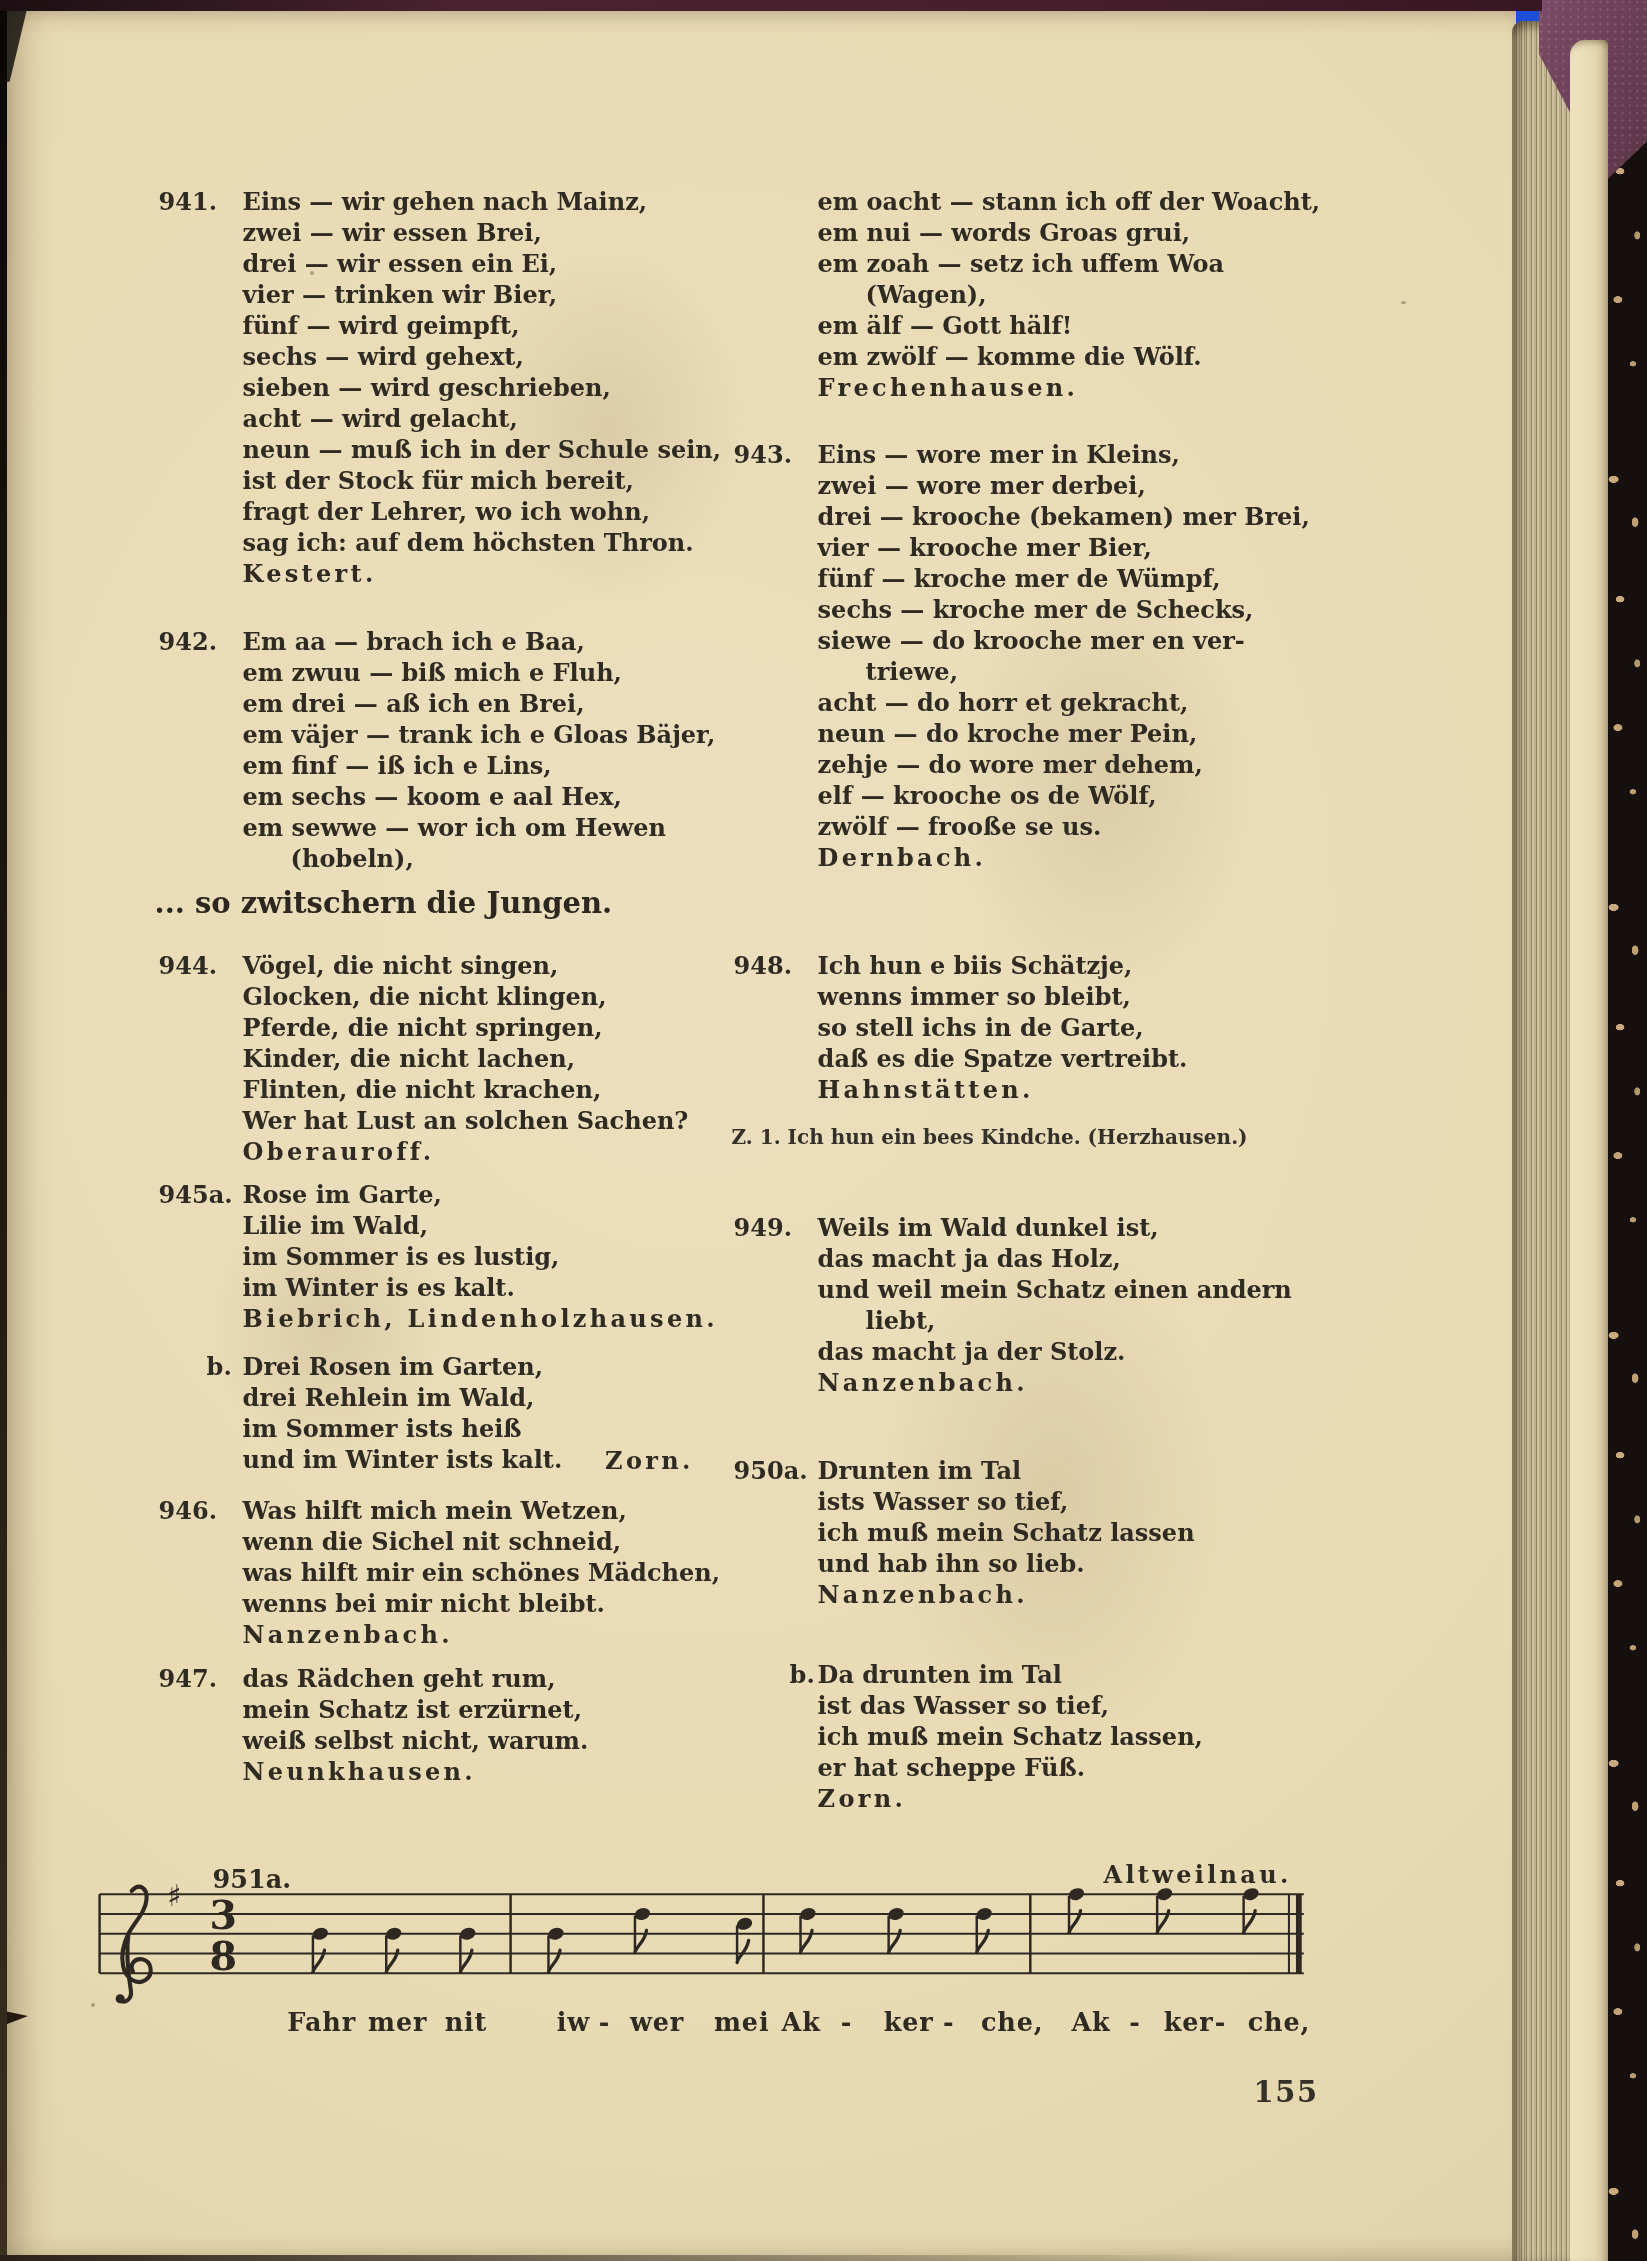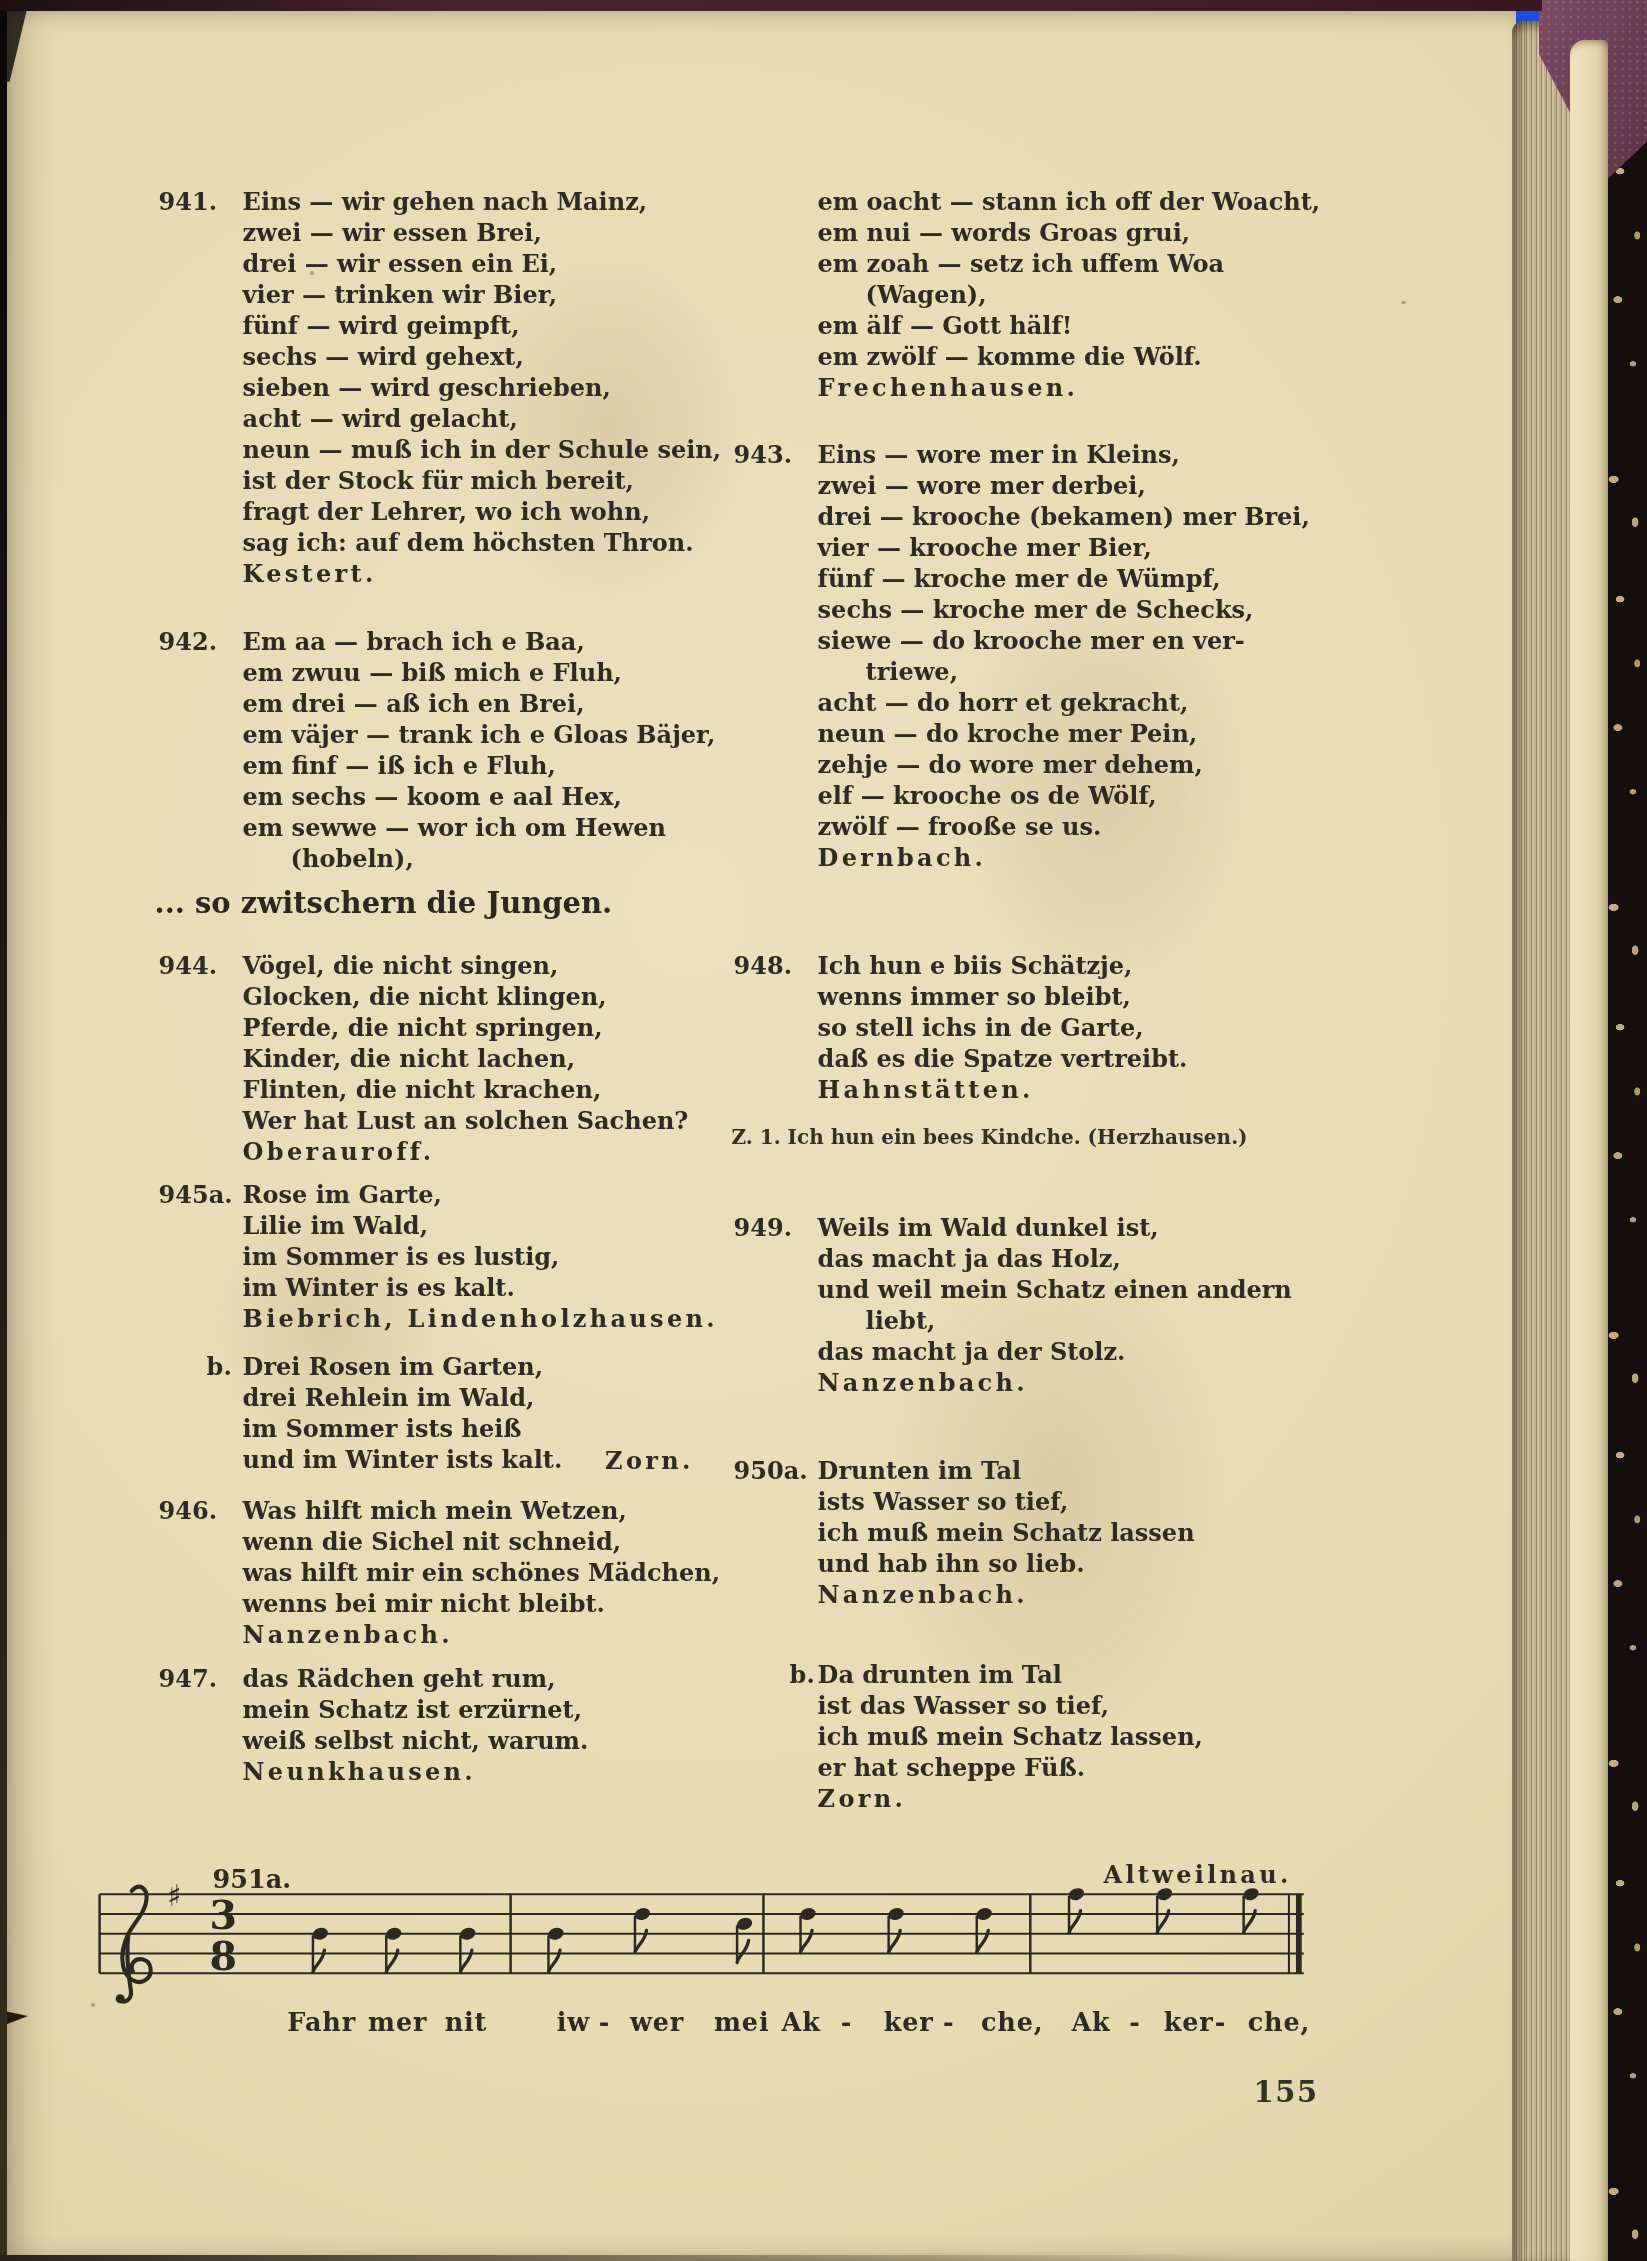--- a/index.html
+++ b/index.html
@@ -110,21 +110,21 @@
       <div class="attr">Kestert.</div>
     </div>
 
     <div class="entry" style="left:236px;top:615px;">
       <span class="num">942.</span>
       <div>
           <div class="vline">Em aa — brach ich e Baa,</div>
           <div class="vline">em zwuu — biß mich e Fluh,</div>
           <div class="vline">em drei — aß ich en Brei,</div>
           <div class="vline">em väjer — trank ich e Gloas Bäjer,</div>
-          <div class="vline">em finf — iß ich e Fluh,</div>
+          <div class="vline">em finf — iß ich e Lins,</div>
           <div class="vline">em sechs — koom e aal Hex,</div>
           <div class="vline">em sewwe — wor ich om Hewen</div>
           <div class="vline ind">(hobeln),</div>
         </div>
     </div>
 
     <div class="heading">... so zwitschern die Jungen.</div>
 
     <div class="entry" style="left:236px;top:939px;">
       <span class="num">944.</span>

